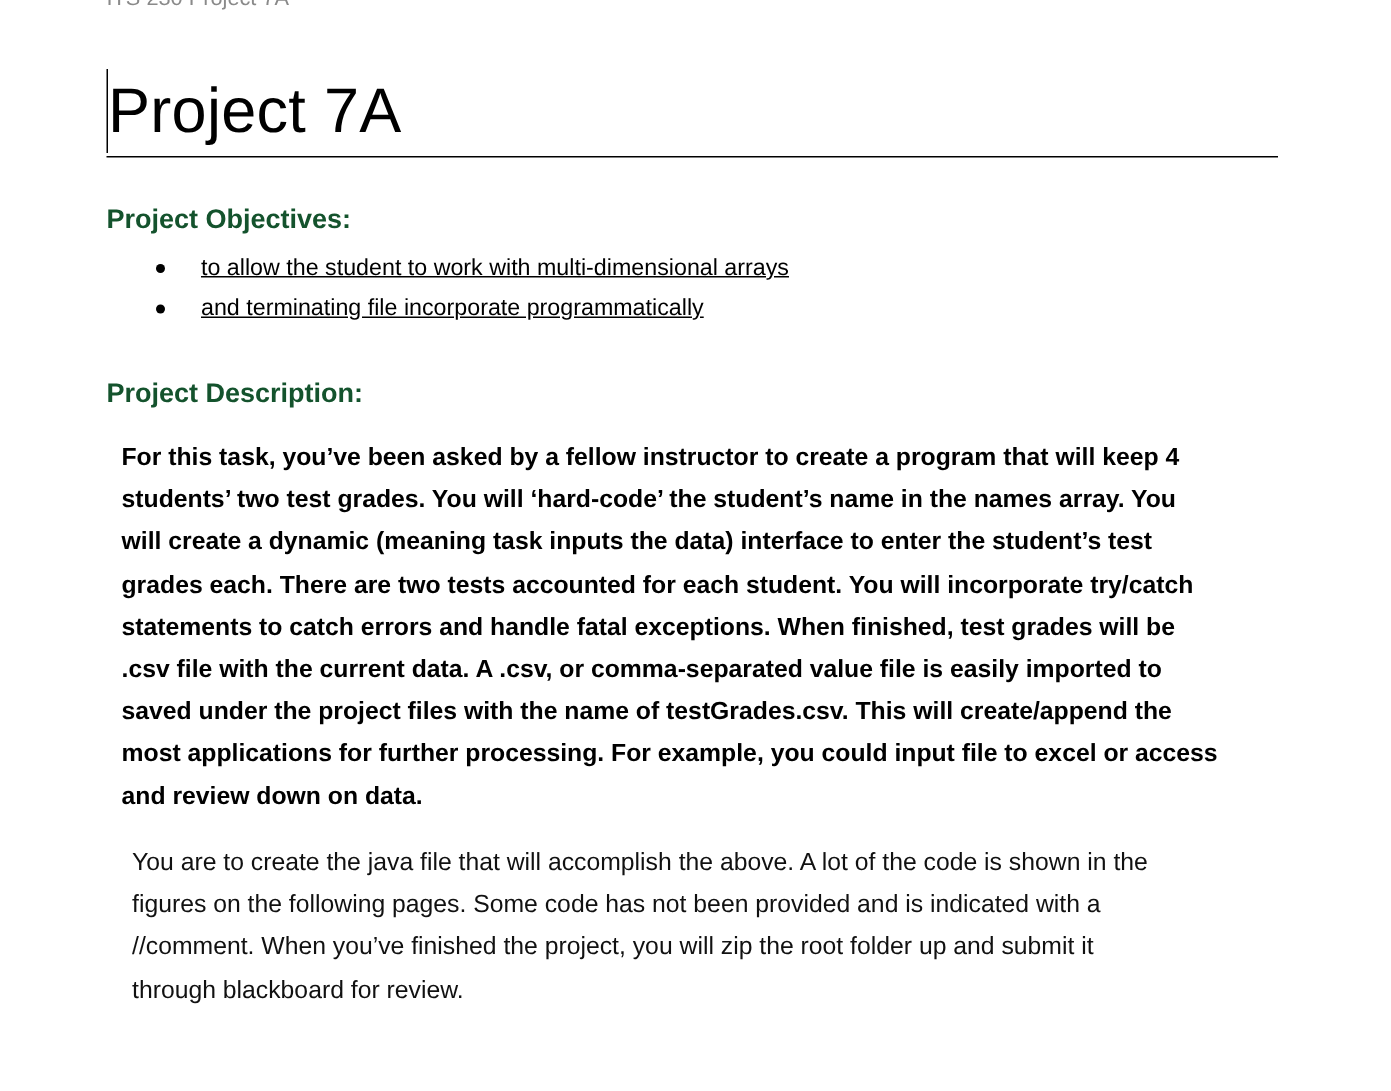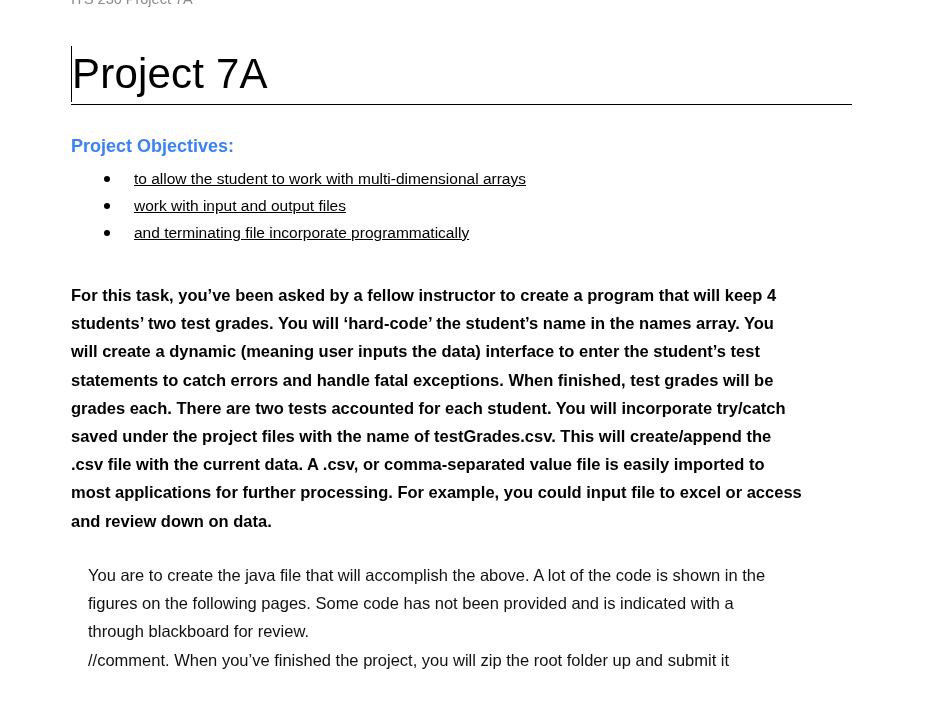--- a/index.html
+++ b/index.html
@@ -52,21 +52,21 @@
       line-height: 52px;
       font-weight: normal;
       letter-spacing: 0.2px;
       white-space: nowrap;
     }
     .heading {
       position: absolute;
       left: 71px;
       font-size: 18px;
       font-weight: bold;
-      color: #3b82f6;
+      color: #14532d;
       white-space: nowrap;
     }
     .h-objectives { top: 136px; }
     .h-description { top: 252px; }
     ul.objectives {
       position: absolute;
       left: 71px;
       top: 168px;
       margin: 0;
       padding: 0;
@@ -88,21 +88,21 @@
       width: 6px;
       height: 6px;
       border-radius: 50%;
       background: #000;
     }
     .desc-bold {
       position: absolute;
       left: 71px;
       top: 281px;
       width: 790px;
-      margin: 0;
+      margin: 10px;
     }
     .desc-bold .line, .desc-normal .line {
       display: block;
       white-space: nowrap;
       height: 28.2px;
       line-height: 28px;
     }
     .desc-bold .line {
       font-size: 16.5px;
       font-weight: bold;
@@ -133,41 +133,38 @@
 
   <div class="heading h-objectives">Project Objectives:</div>
 
   <ul class="objectives">
     <li>
       <span class="bullet"></span>
       <span>to allow the student to work with multi-dimensional arrays</span>
     </li>
     <li>
       <span class="bullet"></span>
-      <span>work with input and output files</span>
-    </li>
-    <li>
-      <span class="bullet"></span>
       <span>and terminating file incorporate programmatically</span>
     </li>
   </ul>
 
+  <div class="heading h-description">Project Description:</div>
 
   <p class="desc-bold">
     <span class="line">For this task, you’ve been asked by a fellow instructor to create a program that will keep 4</span>
     <span class="line">students’ two test grades. You will ‘hard-code’ the student’s name in the names array.  You</span>
-    <span class="line">will create a dynamic (meaning user inputs the data) interface to enter the student’s test</span>
+    <span class="line">will create a dynamic (meaning task inputs the data) interface to enter the student’s test</span>
+    <span class="line">grades each.  There are two tests accounted for each student.  You will incorporate try/catch</span>
     <span class="line">statements to catch errors and handle fatal exceptions.  When finished, test grades will be</span>
-    <span class="line">grades each.  There are two tests accounted for each student.  You will incorporate try/catch</span>
+    <span class="line">.csv file with the current data.  A .csv, or comma-separated value file is easily imported to</span>
     <span class="line">saved under the project files with the name of testGrades.csv.  This will create/append the</span>
-    <span class="line">.csv file with the current data.  A .csv, or comma-separated value file is easily imported to</span>
     <span class="line">most applications for further processing.  For example, you could input file to excel or access</span>
     <span class="line">and review down on data.</span>
   </p>
 
   <p class="desc-normal">
     <span class="line">You are to create the java file that will accomplish the above.  A lot of the code is shown in the</span>
     <span class="line">figures on the following pages.  Some code has not been provided and is indicated with a</span>
+    <span class="line">//comment.  When you’ve finished the project, you will zip the root folder up and submit it</span>
     <span class="line">through blackboard for review.</span>
-    <span class="line">//comment.  When you’ve finished the project, you will zip the root folder up and submit it</span>
   </p>
 
 </div>
 
 </body></html>

